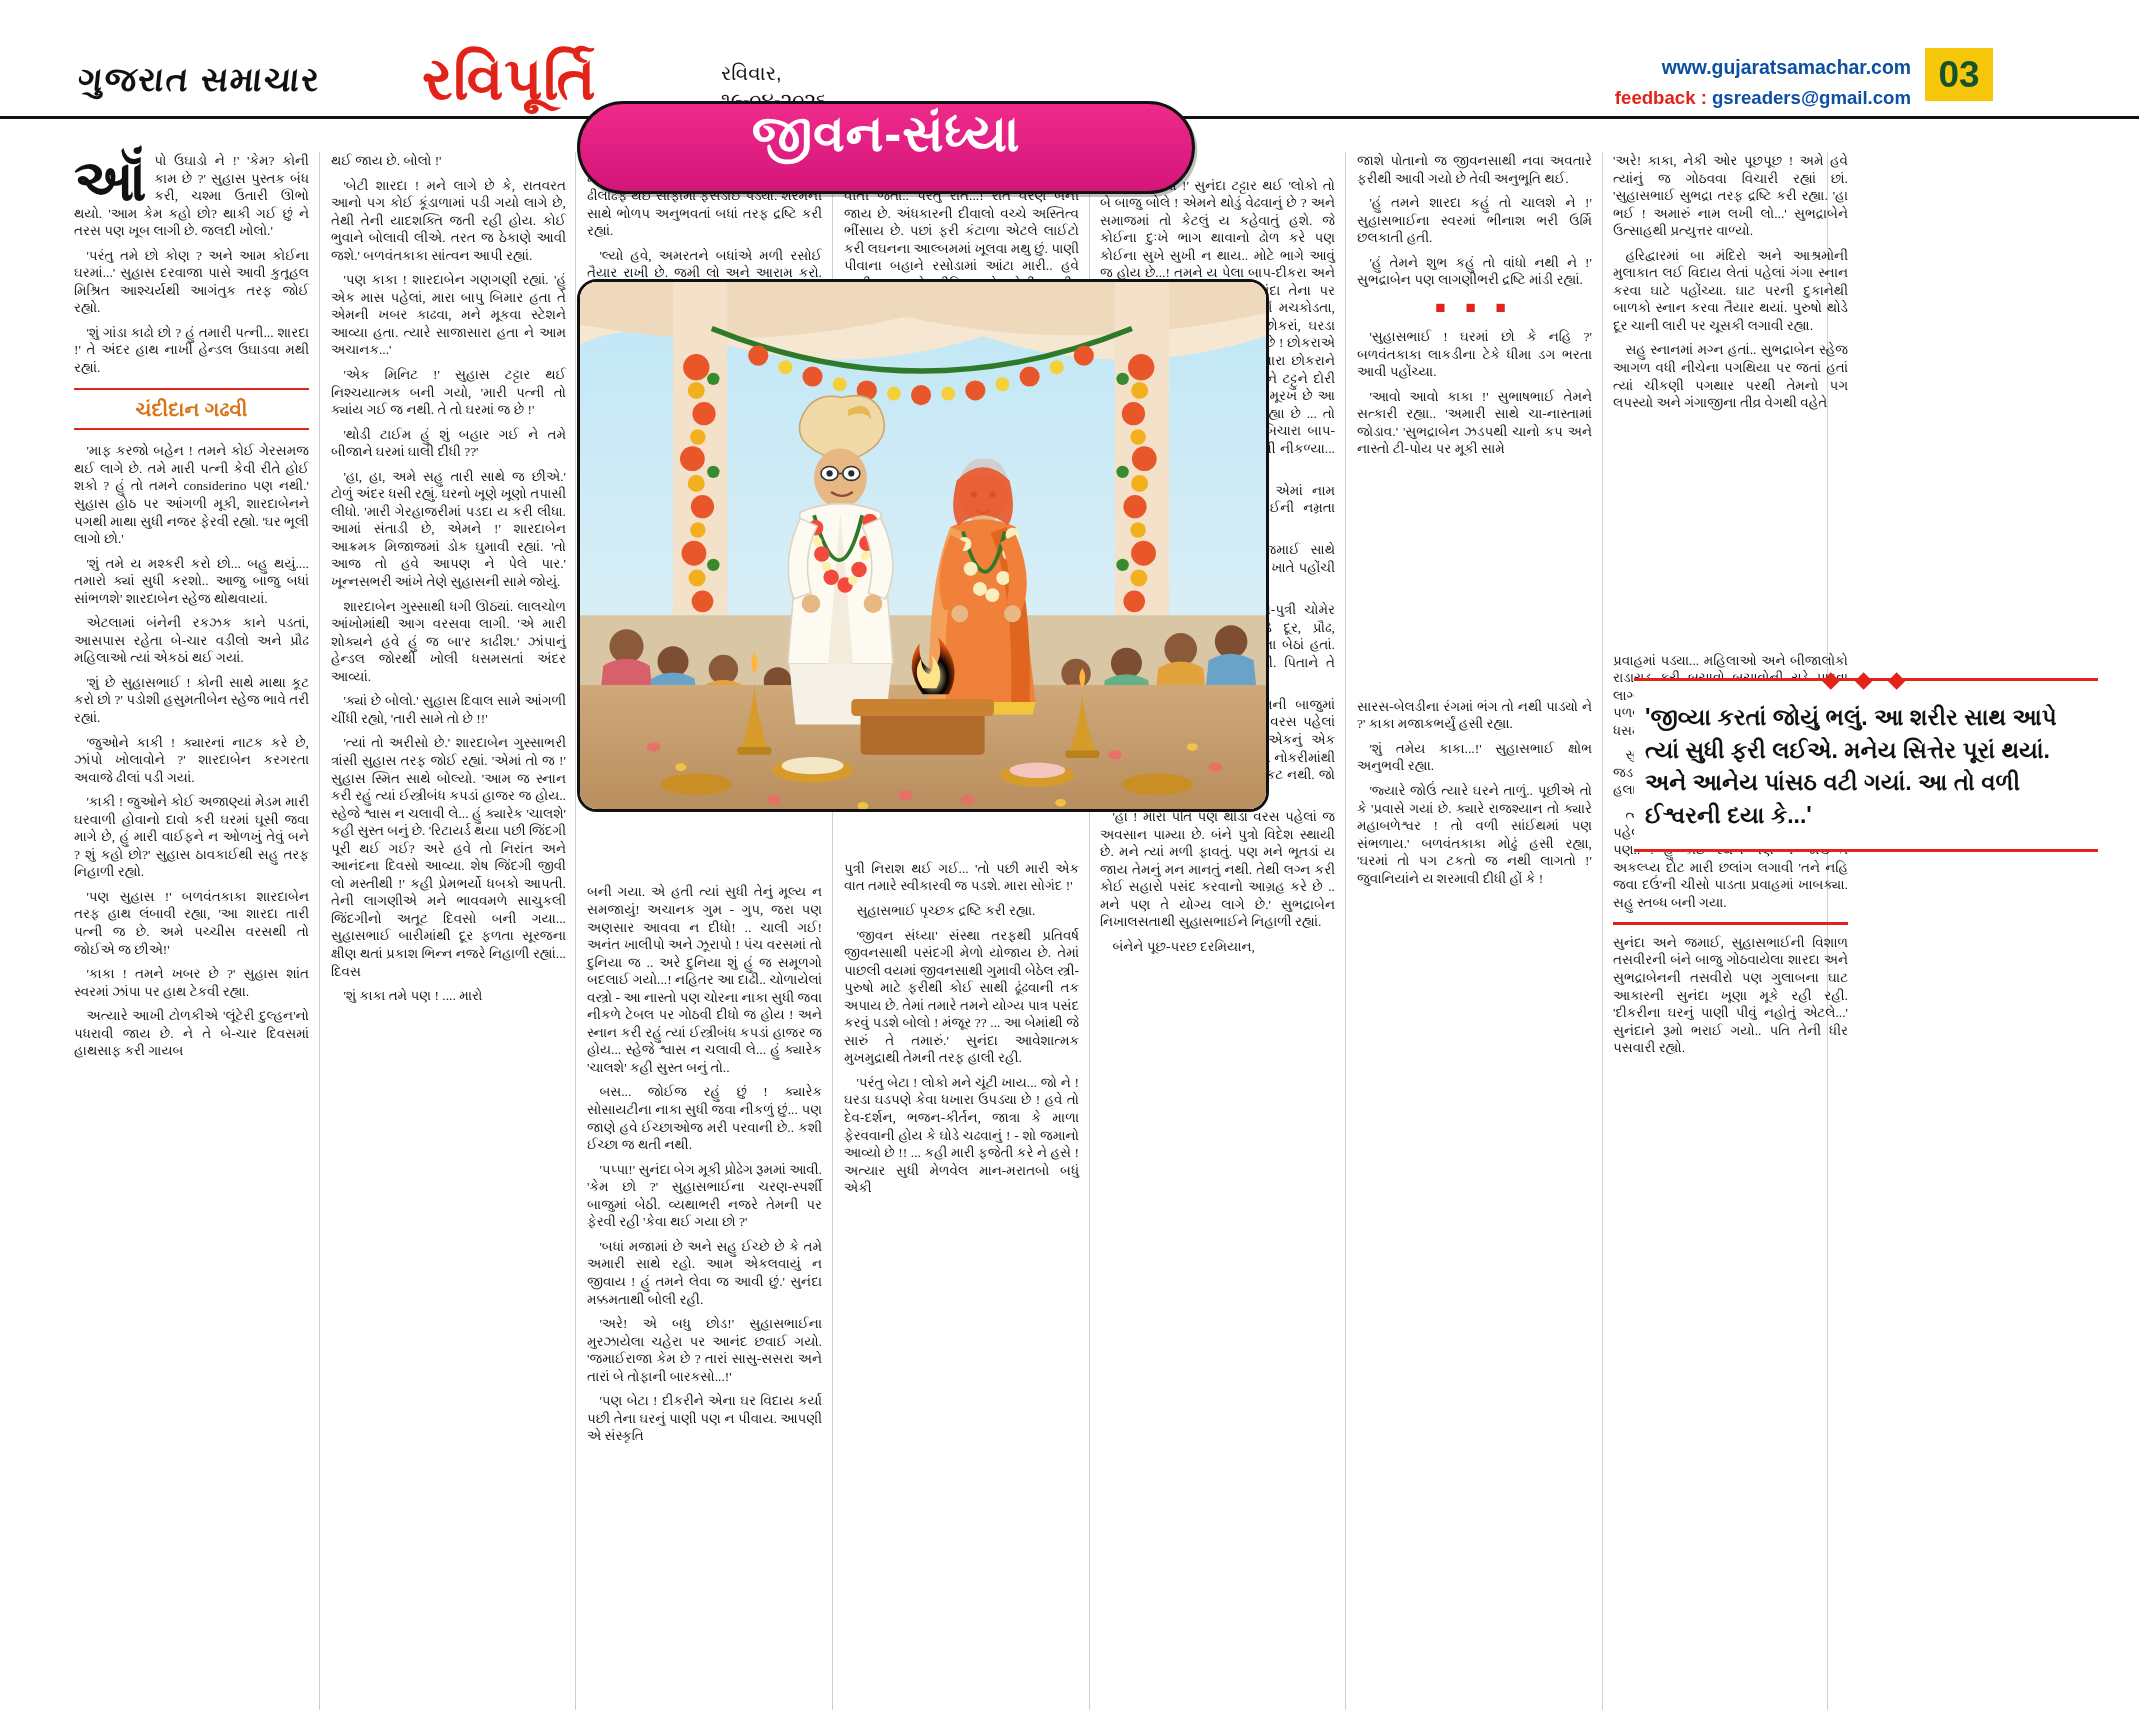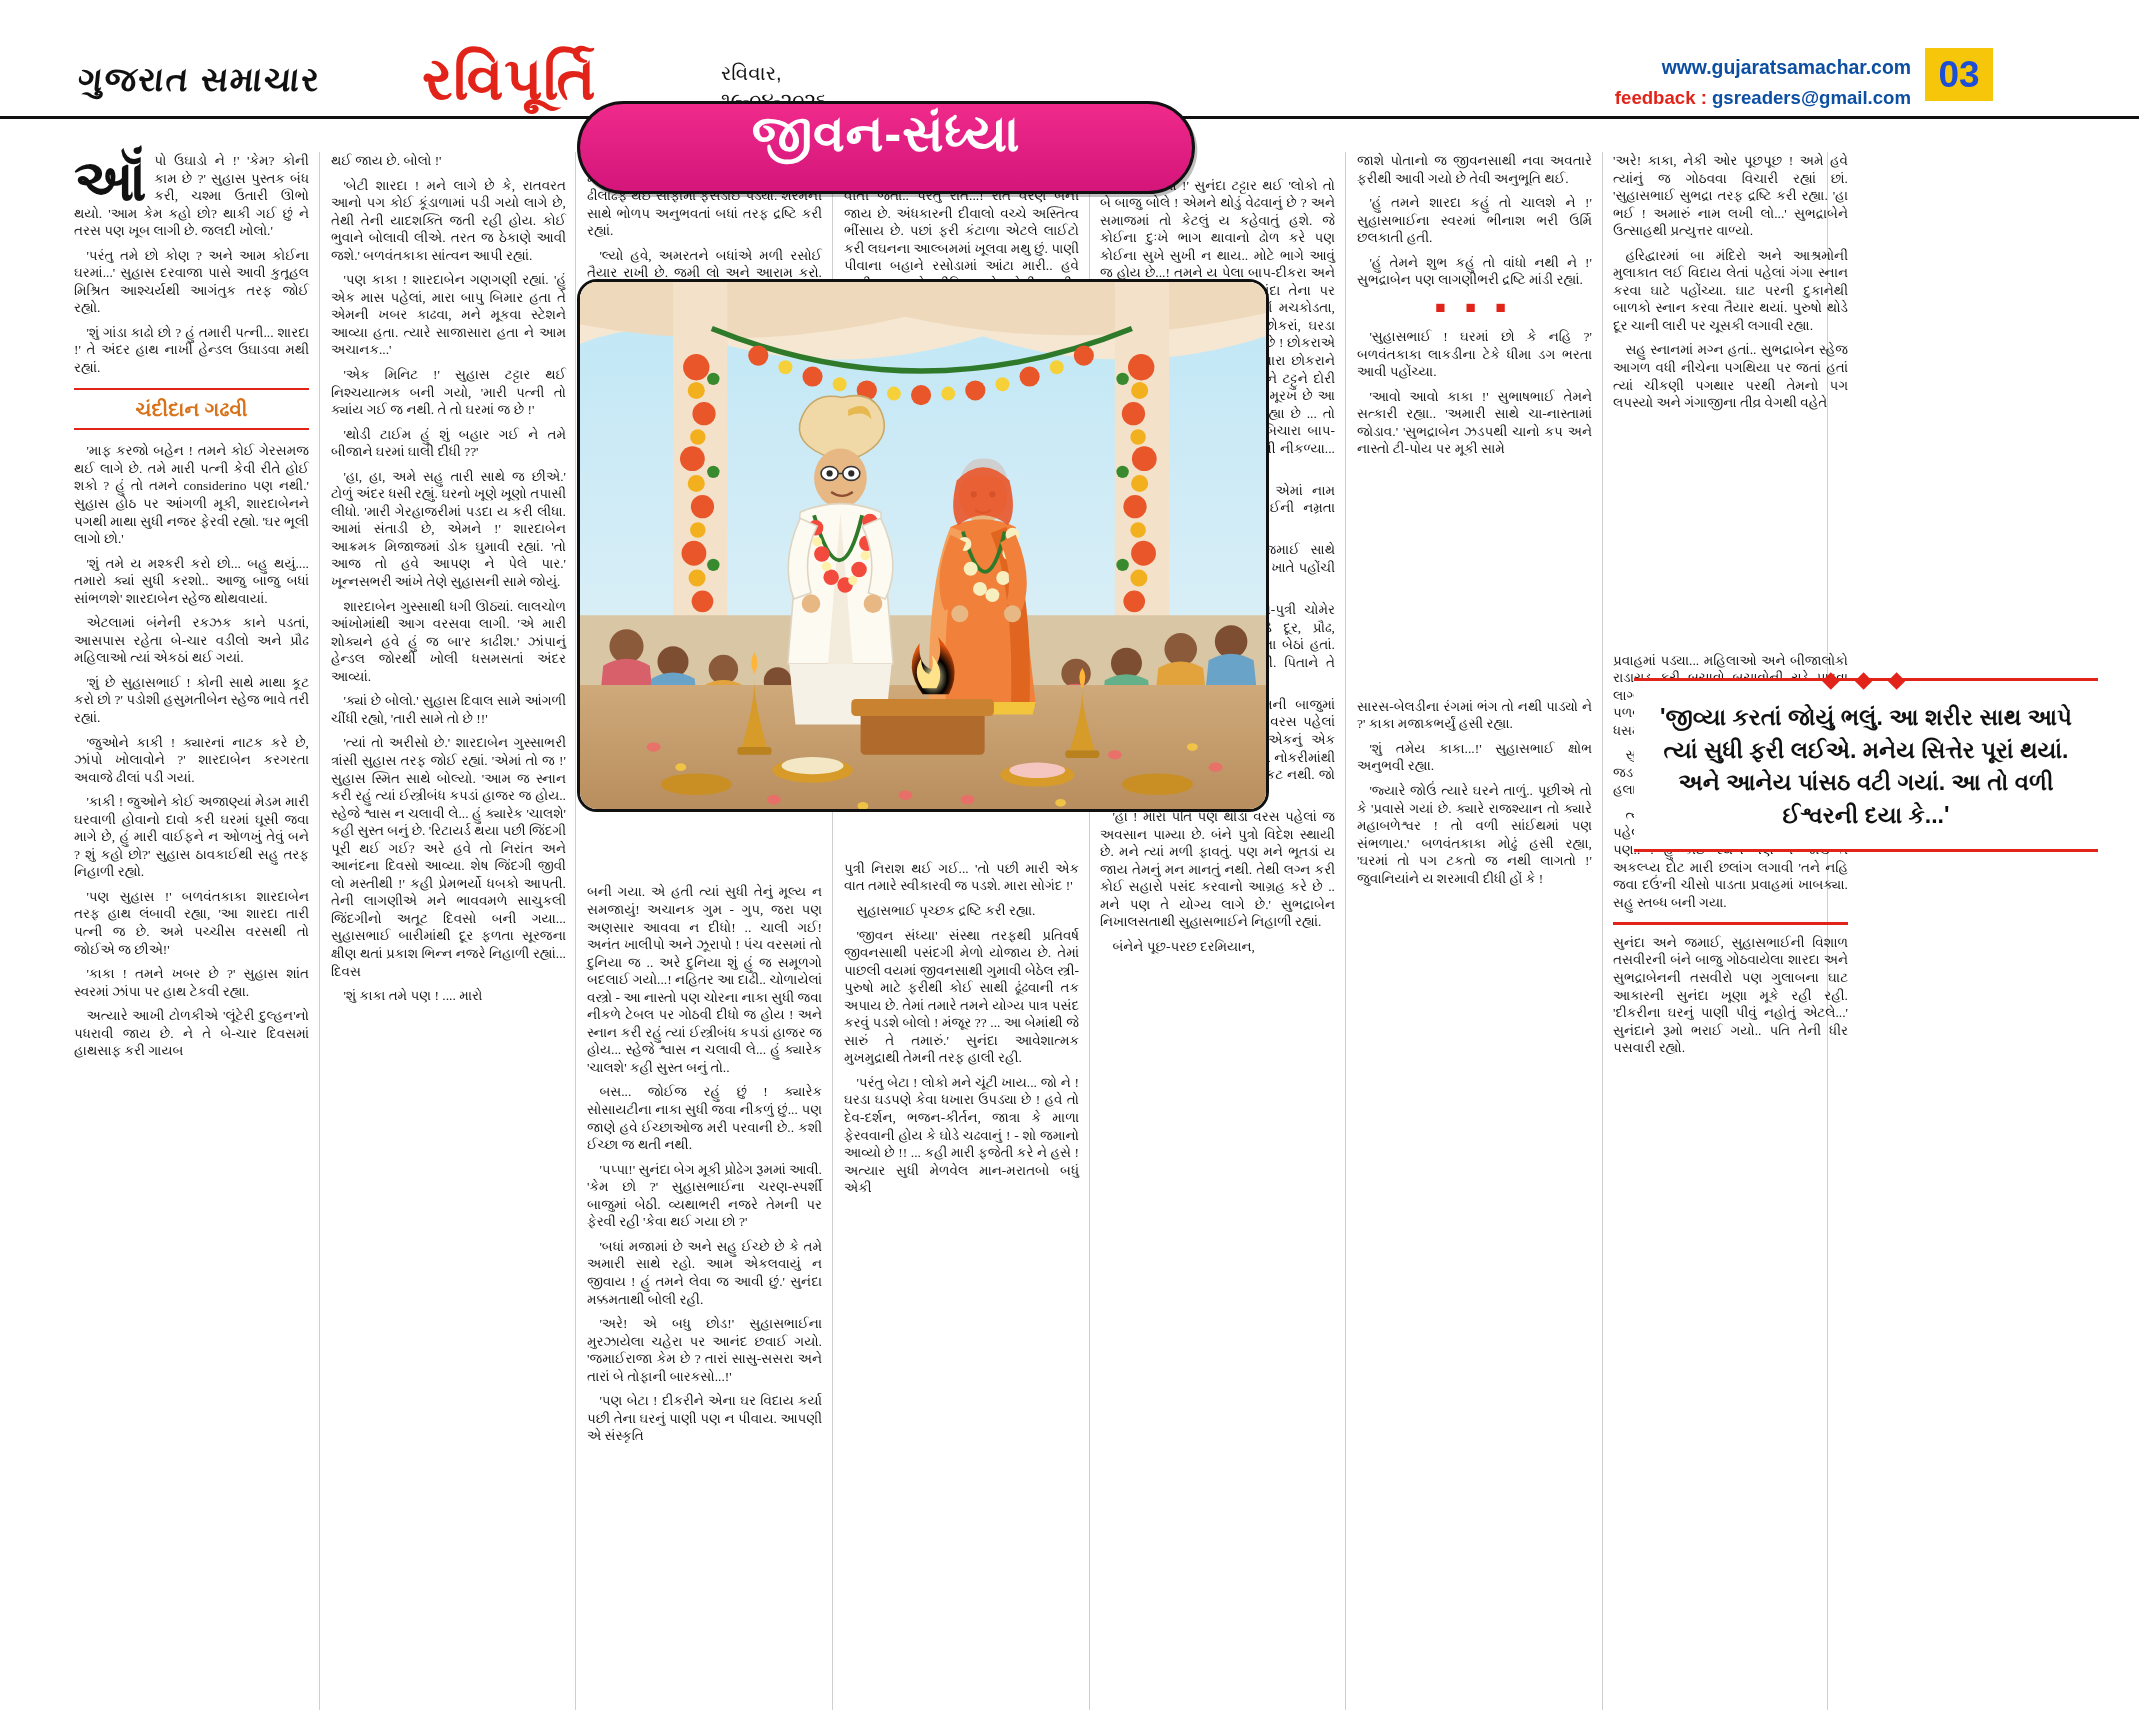--- a/index.html
+++ b/index.html
@@ -8,21 +8,21 @@
 
   
   .masthead{position:relative;height:116px;border-bottom:3.1px solid #111;}
   .mh-left{position:absolute;left:78px;top:60px;font-family:"Liberation Sans",sans-serif;font-weight:bold;font-size:34px;letter-spacing:1.6px;color:#111;transform:skewX(-6deg);}
   .mh-ravipurti{position:absolute;left:422px;top:45px;font-family:"Liberation Sans",sans-serif;font-weight:bold;font-size:59px;color:#e2231a;letter-spacing:0.8px;}
   .mh-date{position:absolute;left:721px;top:60px;font-size:20px;line-height:1.35;color:#111;font-family:"Liberation Sans",sans-serif;}
   .mh-site{position:absolute;right:229px;top:56px;text-align:right;font-family:"Liberation Sans",sans-serif;font-size:19.4px;color:#0b4ea2;font-weight:bold;margin-left:39px;}
   .mh-feedback{position:absolute;right:229px;top:87px;text-align:right;font-family:"Liberation Sans",sans-serif;font-size:18.6px;}
   .mh-feedback .fb{color:#e2231a;font-weight:bold;}
   .mh-feedback .mail{color:#0b4ea2;font-weight:bold;}
-  .mh-pageno{position:absolute;right:147px;top:48px;width:68px;height:53px;background:#f6c60a;color:#1d4ed8;font-family:"Liberation Sans",sans-serif;font-weight:bold;font-size:37px;display:flex;align-items:center;justify-content:center;}
+  .mh-pageno{position:absolute;right:147px;top:48px;width:68px;height:53px;background:#f6c60a;color:#14532d;font-family:"Liberation Sans",sans-serif;font-weight:bold;font-size:37px;display:flex;align-items:center;justify-content:center;}
 
   
   .titlepill{position:absolute;left:577px;top:101px;width:612px;height:87px;
      background:linear-gradient(#ef2a8b,#d4157a);border:3.1px solid #111;border-radius:47px;
      display:flex;align-items:flex-start;justify-content:center;z-index:5;box-shadow:2.3px 3.1px 0 rgba(0,0,0,.25);}
   .titlepill span{font-family:"Liberation Sans",sans-serif;font-weight:bold;font-size:51px;color:#ffffff;letter-spacing:0.8px;}
 
   
   .cols{position:absolute;left:74px;top:152px;width:2000px;height:1558px;}
   .col{position:absolute;top:0;width:235px;height:1558px;font-size:13.5px;line-height:1.30;text-align:justify;color:#161616;}
@@ -40,21 +40,21 @@
   .authorbox{margin:11px 0 12.4px 0;border-top:2.3px solid #e2231a;border-bottom:2.3px solid #e2231a;padding:6.2px 0;text-align:center;}
   .authorbox span{font-family:"Liberation Sans",sans-serif;font-weight:bold;font-size:20px;color:#d9731a;}
 
   
   .figure{position:absolute;left:577px;top:279px;width:686px;height:527px;border:3.1px solid #111;border-radius:20px;overflow:hidden;background:#bfe3f2;z-index:4;}
   .figure svg{display:block;width:100%;height:100%;}
 
   
   .pullquote{position:absolute;left:1634px;top:678px;width:442px;border-top:3.1px solid #e2231a;border-bottom:3.1px solid #e2231a;padding:20px 11px 17px;background:#fff;z-index:6;}
   .pullquote .diamonds{position:absolute;left:0;right:0;top:-15.5px;text-align:center;color:#e2231a;font-size:23px;letter-spacing:4.7px;}
-  .pullquote p{margin:0;font-family:"Liberation Sans",sans-serif;font-weight:bold;font-size:23px;line-height:1.42;text-align:center;color:#111;text-indent:0;}
+  .pullquote p{margin:0;font-family:"Liberation Sans",sans-serif;font-weight:bold;font-size:23px;line-height:1.42;text-align:left;color:#111;text-indent:0;}
 
   .sepdots{text-align:center;color:#e2231a;letter-spacing:7.8px;font-size:17px;margin:7.8px 0 9.3px;}
   .redline{height:2.3px;background:#e2231a;margin:11px 0 9.3px;}
 </style>
 </head>
 <body>
 
 <div class="page">
 
   <div class="masthead">

